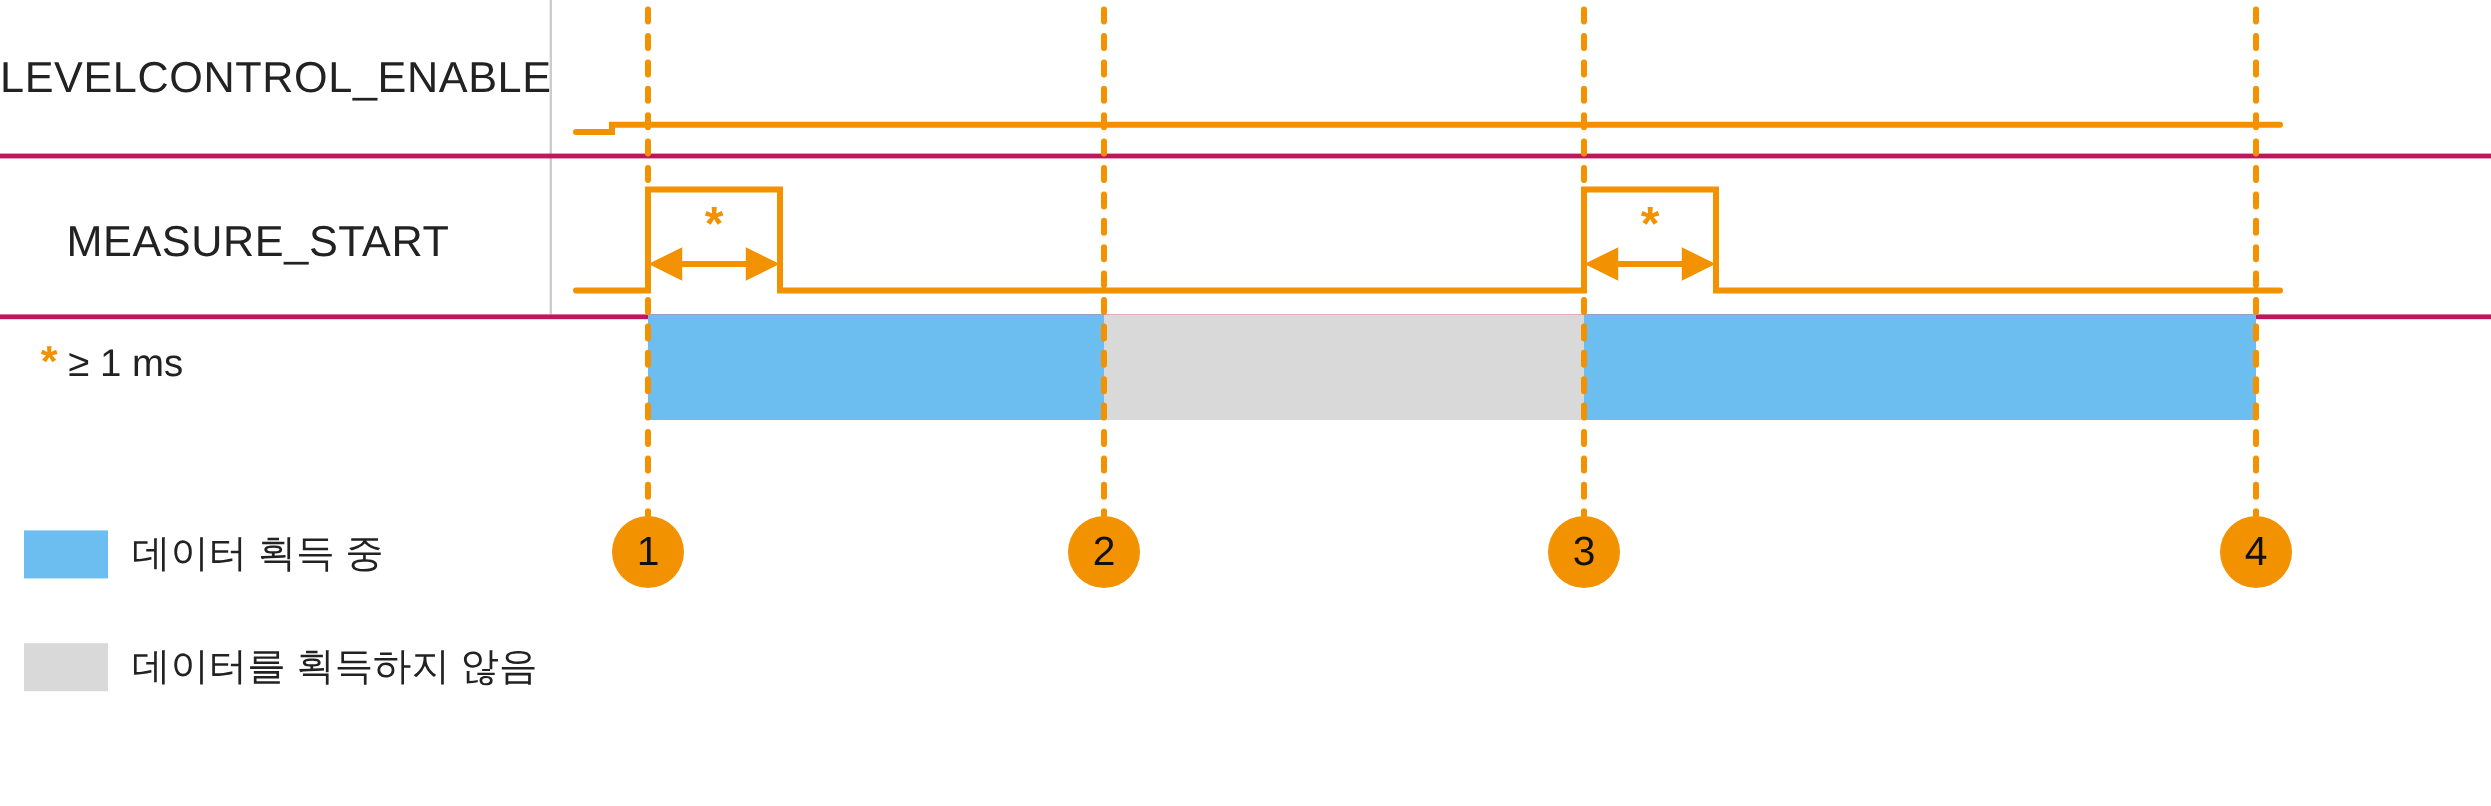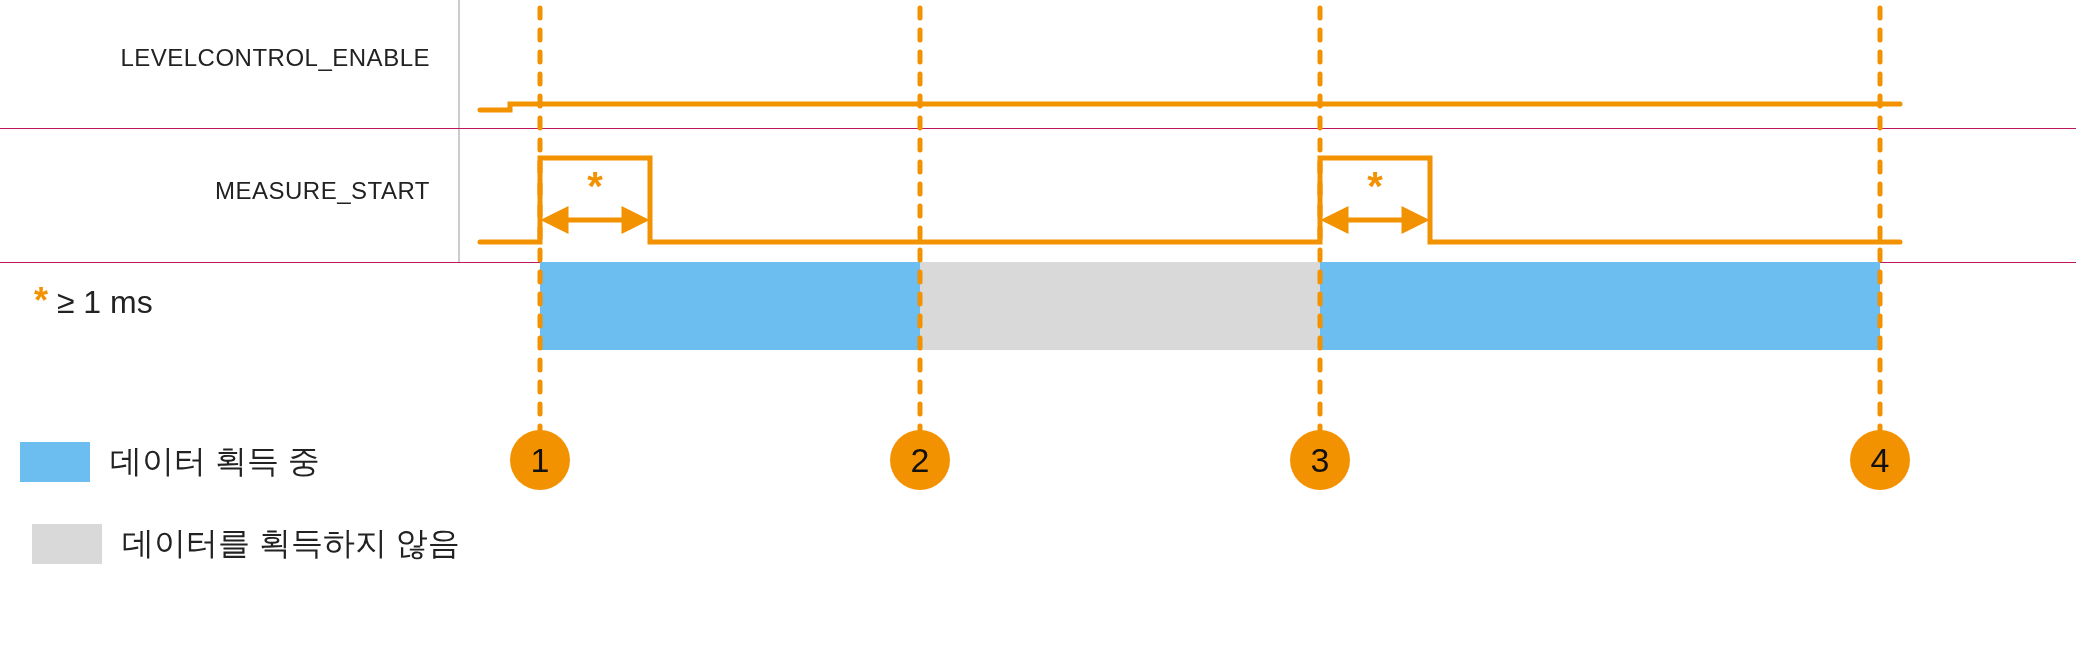--- a/index.html
+++ b/index.html
@@ -7,29 +7,29 @@
     font-family: "Helvetica Neue", Arial, sans-serif;
     background: #fff;
     width: 2076px;
     height: 672px;
     position: relative;
   }
   .row {
     position: absolute;
     left: 0;
     width: 100%;
-    border-top: 1px solid #be185d;
+    border-top: 4px solid #be185d;
   }
   .label-cell {
     position: absolute;
     left: 0;
     width: 450px;
-    text-align: right;
+    text-align: center;
     padding-right: 20px;
-    font-size: 24px;
+    font-size: 36px;
     font-weight: 500;
     color: #222;
     letter-spacing: 0.5px;
   }
   .label-sep {
     position: absolute;
     left: 458px;
     width: 2px;
     background: #ccc;
   }
@@ -100,21 +100,21 @@
 
 <div class="star-note">
   <span class="ast">*</span>
   <span>≥ 1 ms</span>
 </div>
 
 <div class="legend" style="top:440px;">
   <div class="swatch" style="background:#6cbdf0;"></div>
   <span>데이터 획득 중</span>
 </div>
-<div class="legend" style="top:522px;margin-left:12px;">
+<div class="legend" style="top:534px;">
   <div class="swatch" style="background:#d9d9d9;"></div>
   <span>데이터를 획득하지 않음</span>
 </div>
 
 <div class="chart">
 
   <div class="band" style="left:80px; width:380px; background:#6cbdf0;"></div>
   <div class="band" style="left:460px; width:400px; background:#d9d9d9;"></div>
   <div class="band" style="left:860px; width:560px; background:#6cbdf0;"></div>
 

